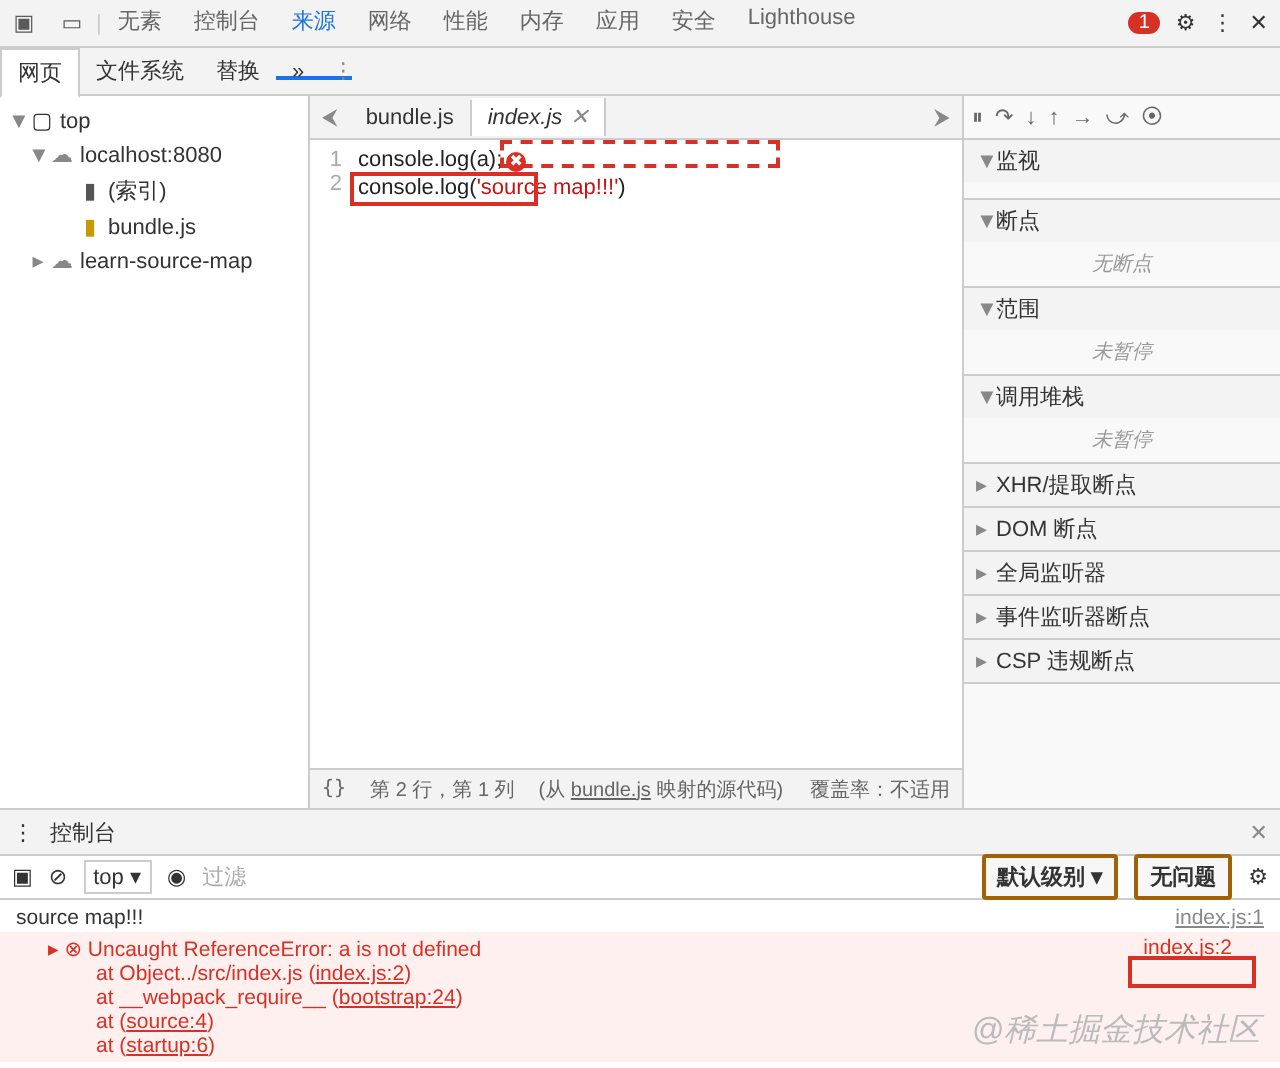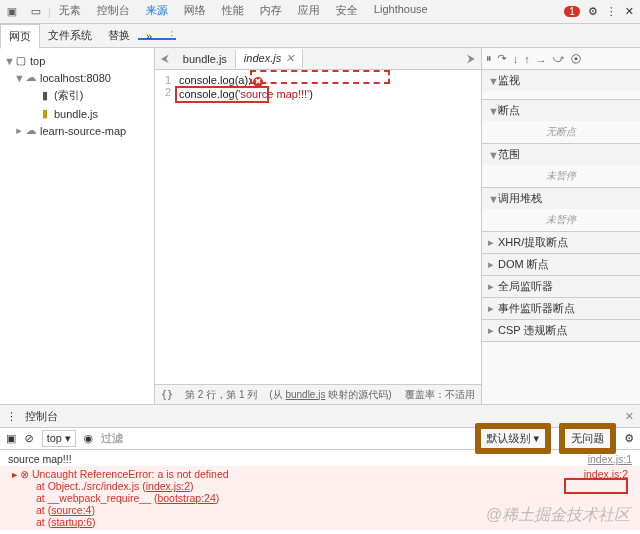--- a/index.html
+++ b/index.html
@@ -48,27 +48,27 @@
   .sb-controls span { cursor: pointer; }
   .sb-section { border-bottom: 1px solid #ccc; }
   .sb-head { display: flex; align-items: center; padding: 3px 6px; background: #f3f3f3; color: #333; cursor: pointer; }
   .sb-head .tw { width: 10px; color: #888; }
   .sb-body { padding: 4px 0; text-align: center; color: #999; font-style: italic; font-size: 10px; }
   .console-header { height: 24px; border-top: 1px solid #ccc; border-bottom: 1px solid #ccc; display: flex; align-items: center; background: #f3f3f3; padding: 0 6px; }
   .console-header .title { padding: 3px 8px; }
   .console-header .x { margin-left: auto; color: #888; cursor: pointer; }
   .console-toolbar { height: 22px; border-bottom: 1px solid #ccc; display: flex; align-items: center; padding: 0 6px; gap: 8px; background: #fff; }
   .console-toolbar .dd { border: 1px solid #ccc; padding: 1px 4px; background: #fff; cursor: pointer; }
-  .console-toolbar .filter { flex: 1; color: #aaa; font-weight: bold; }
-  .console-toolbar .btn { border: 6px solid #a16207; padding: 2px 6px; background: #f7f7f7; border-radius: 2px; cursor: pointer; }
+  .console-toolbar .filter { flex: 1; color: #aaa; }
+  .console-toolbar .btn { border: 2px solid #a16207; padding: 2px 6px; background: #f7f7f7; border-radius: 2px; cursor: pointer; font-weight: bold; }
   .console-body { font-family: monospace; font-size: 10.5px; padding: 2px 0; }
   .console-line { display: flex; padding: 1px 8px; }
   .console-line .msg { flex: 1; }
   .console-line .src { color: #888; text-decoration: underline; cursor: pointer; }
-  .err-block { background: #fff0f0; color: #d93025; padding: 2px 12px; }
+  .err-block { background: #fff0f0; color: #d93025; padding: 2px 24px; }
   .err-block .err-line { display: flex; }
   .err-block .err-line .src { margin-left: auto; text-decoration: underline; cursor: pointer; }
   .err-block .trace { padding-left: 24px; color: #d93025; }
   .err-block a { color: #d93025; text-decoration: underline; }
   .prompt { color: #3b7bd6; padding: 0 8px; }
   .redbox3 { position: absolute; border: 2px solid #d93025; right: 12px; bottom: 40px; width: 64px; height: 16px; pointer-events: none; }
   .watermark { position: absolute; right: 10px; bottom: 8px; color: #bbb; font-size: 16px; font-style: italic; pointer-events: none; }
 </style>
 </head>
 <body>

